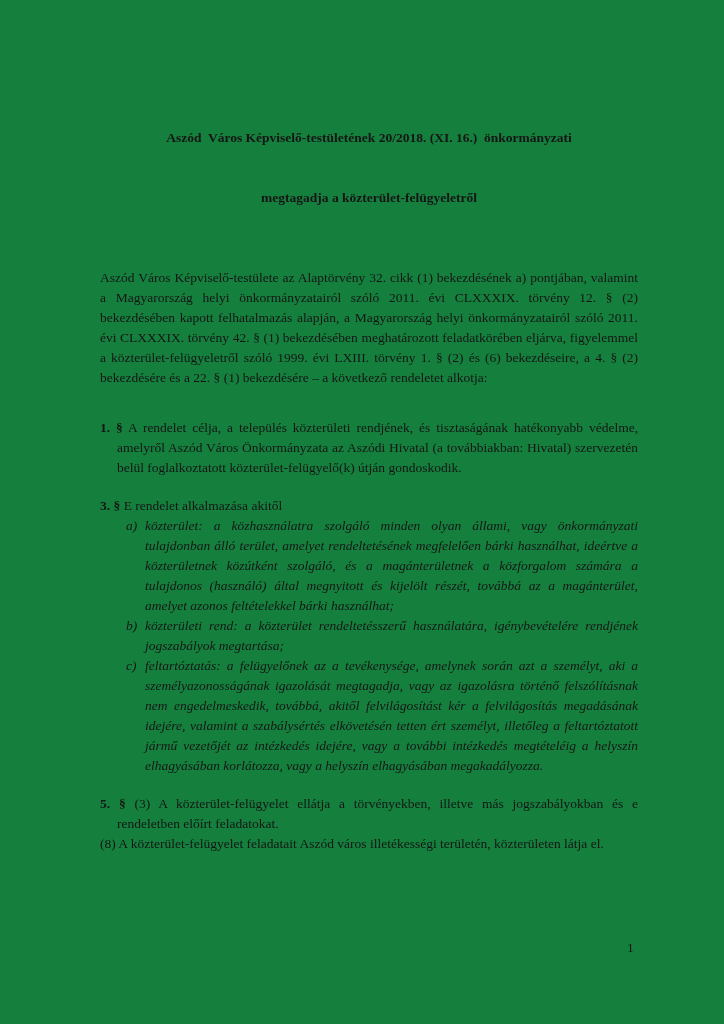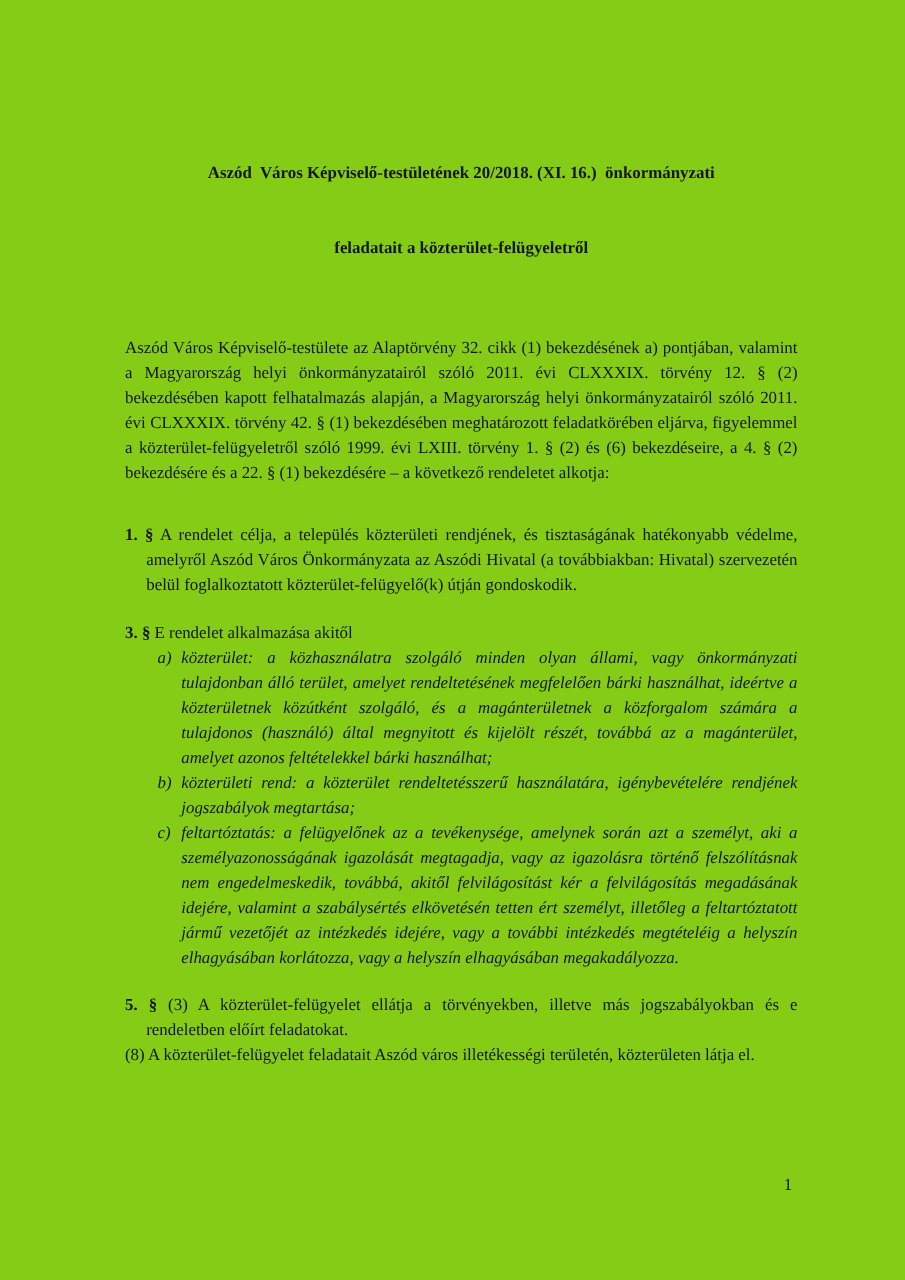--- a/index.html
+++ b/index.html
@@ -1,21 +1,21 @@
 <!DOCTYPE html>
 <html lang="hu"><head>
 <meta charset="utf-8">
 <style>
   html, body { margin: 0; padding: 0; background: #e9e9e9; }
   .page {
     position: relative;
     width: 724px;
     height: 1024px;
     margin: 0 auto;
-    background: #84cc16;
+    background: #15803d;
     overflow: hidden;
     font-family: "Liberation Serif", "DejaVu Serif", serif;
     color: #151515;
   }
   .content {
     position: absolute;
     left: 100px;
     top: 88px;
     width: 538px;
     font-size: 13.5px;
@@ -66,21 +66,21 @@
   }
 </style>
 </head>
 <body>
 
 <div class="page">
   <div class="content">
 
     <div class="doc-title">
       <div>Aszód  Város Képviselő-testületének 20/2018. (XI. 16.)  önkormányzati</div>
-      <div>feladatait a közterület-felügyeletről</div>
+      <div>megtagadja a közterület-felügyeletről</div>
     </div>
 
     <p class="intro">Aszód Város Képviselő-testülete az Alaptörvény 32. cikk (1) bekezdésének a) pontjában, valamint a Magyarország helyi önkormányzatairól szóló 2011. évi CLXXXIX. törvény 12. § (2) bekezdésében kapott felhatalmazás alapján, a Magyarország helyi önkormányzatairól szóló 2011. évi CLXXXIX. törvény 42. § (1) bekezdésében meghatározott feladatkörében eljárva, figyelemmel a közterület-felügyeletről szóló 1999. évi LXIII. törvény 1. § (2) és (6) bekezdéseire, a 4. § (2) bekezdésére és a 22. § (1) bekezdésére – a következő rendeletet alkotja:</p>
 
     <div class="section first"><span class="mk">1. §</span> <span>A rendelet célja, a település közterületi rendjének, és tisztaságának hatékonyabb védelme, amelyről Aszód Város Önkormányzata az Aszódi Hivatal (a továbbiakban: Hivatal) szervezetén belül foglalkoztatott közterület-felügyelő(k) útján gondoskodik.</span></div>
 
 
     <div class="section">
       <div><span class="mk">3. §</span> <span>E rendelet alkalmazása akitől</span></div>
       <div class="sub-list">

